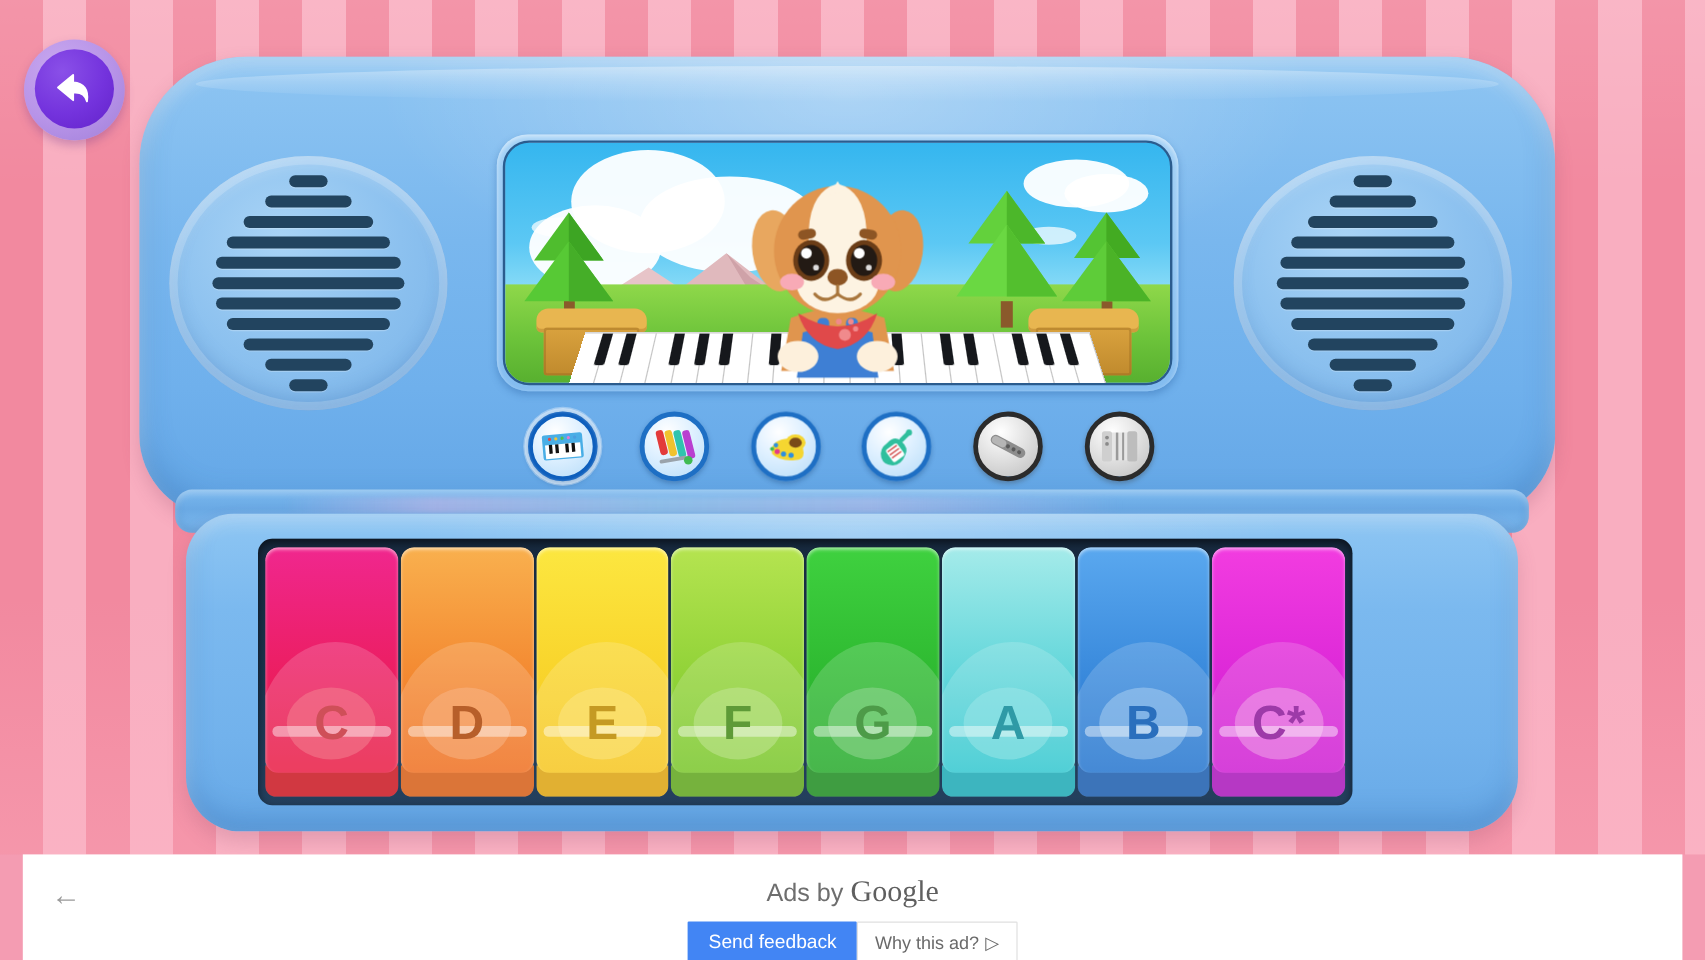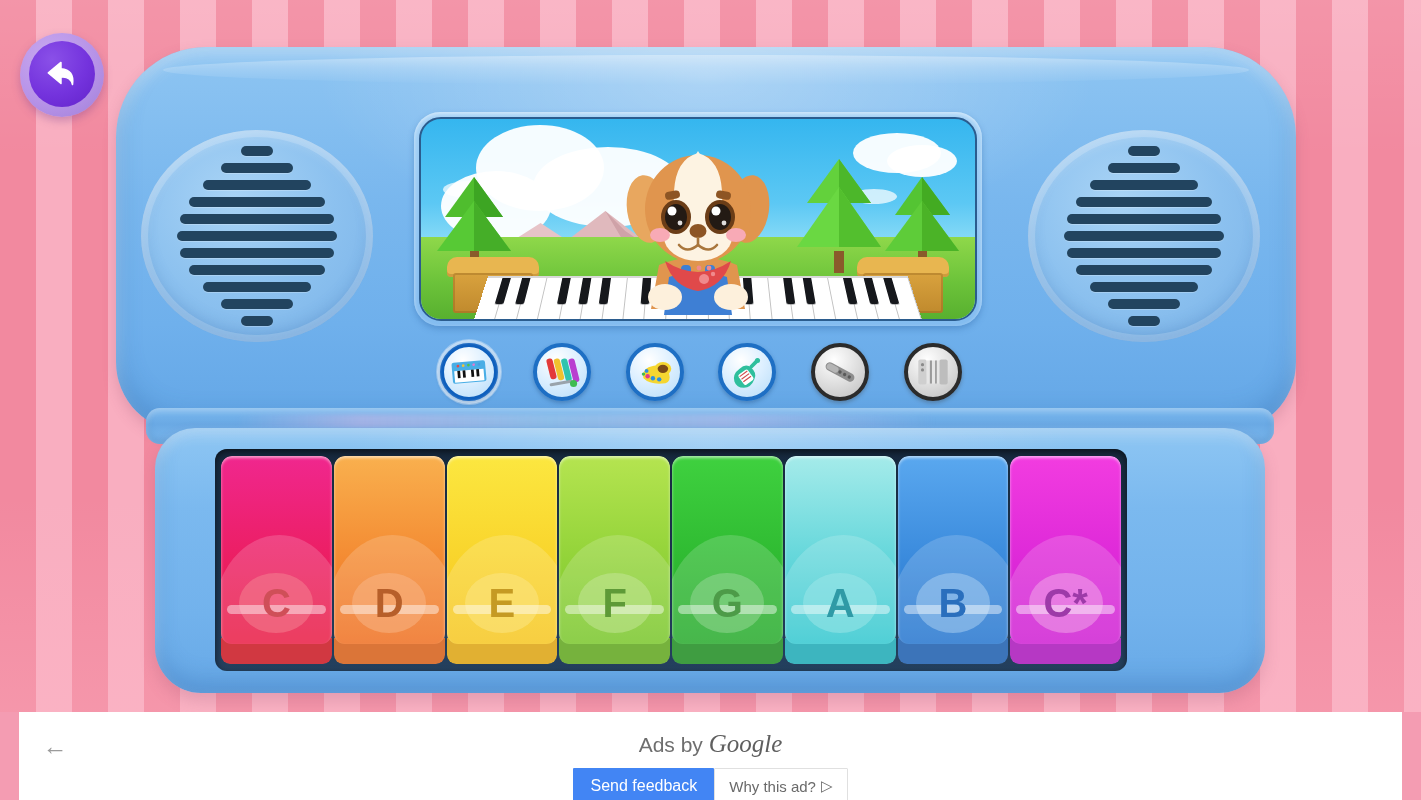--- a/index.html
+++ b/index.html
@@ -220,21 +220,21 @@
   }
   #ad-back{
     position:absolute; left:20px; top:18px; width:32px; height:32px;
     display:flex; align-items:center; justify-content:center;
     color:#9b9b9b; font-size:25px; cursor:pointer; line-height:1;
   }
   #ads-by{
     position:absolute; left:0; top:18px; width:100%; text-align:center;
     font-size:21px; color:#6e6e6e;
   }
-  #ads-by .g{ font-family:"Liberation Serif", serif; font-size:25px; color:#5f5f5f; font-weight:500;font-style:italic; }
+  #ads-by .g{ font-family:"Liberation Serif", serif; font-size:25px; color:#5f5f5f; font-weight:500; }
   #ad-buttons{
     position:absolute; left:0; top:56px; width:100%;
     display:flex; justify-content:center; align-items:stretch; gap:0;
   }
   #send-feedback{
     background:#4285f4; color:#fff; font-size:16px;
     padding:8px 17px; border:none; cursor:pointer; border-radius:1px;
   }
   #why-this-ad{
     background:#fff; color:#6a6a6a; font-size:15px;

